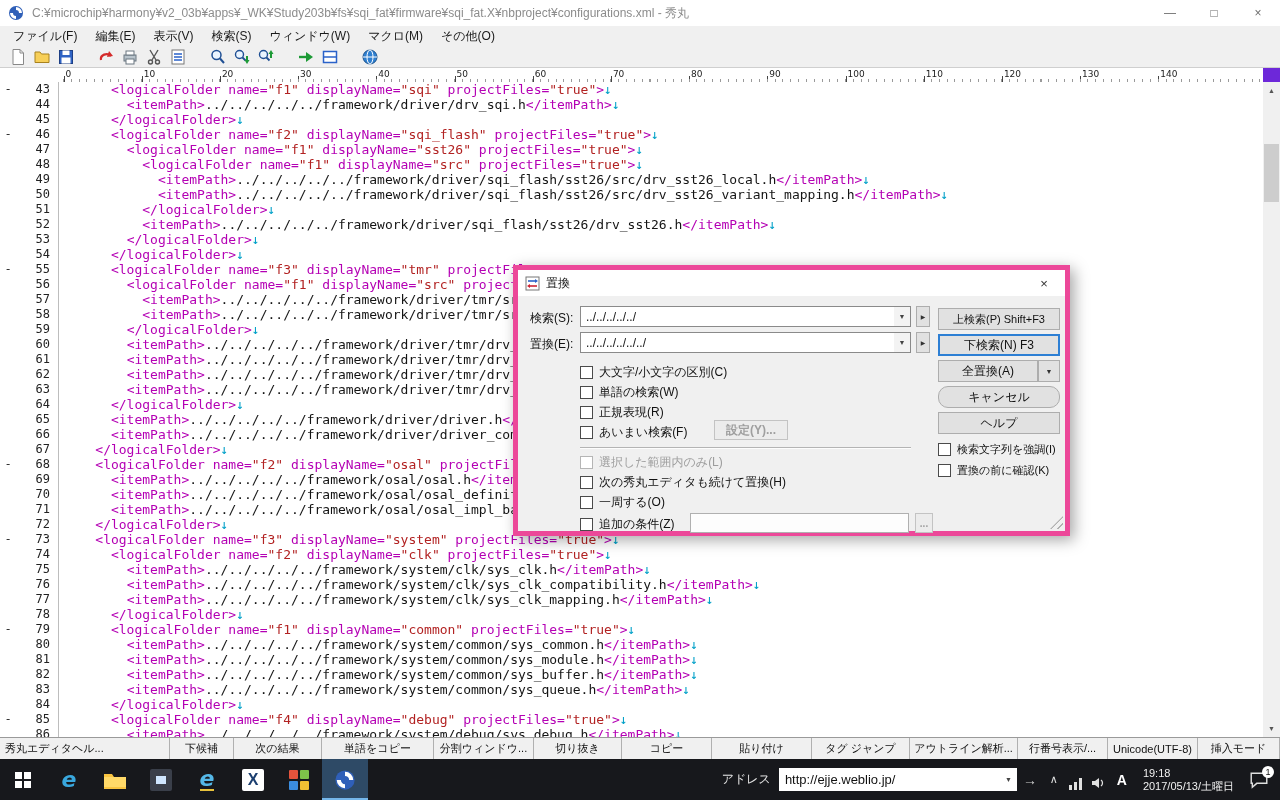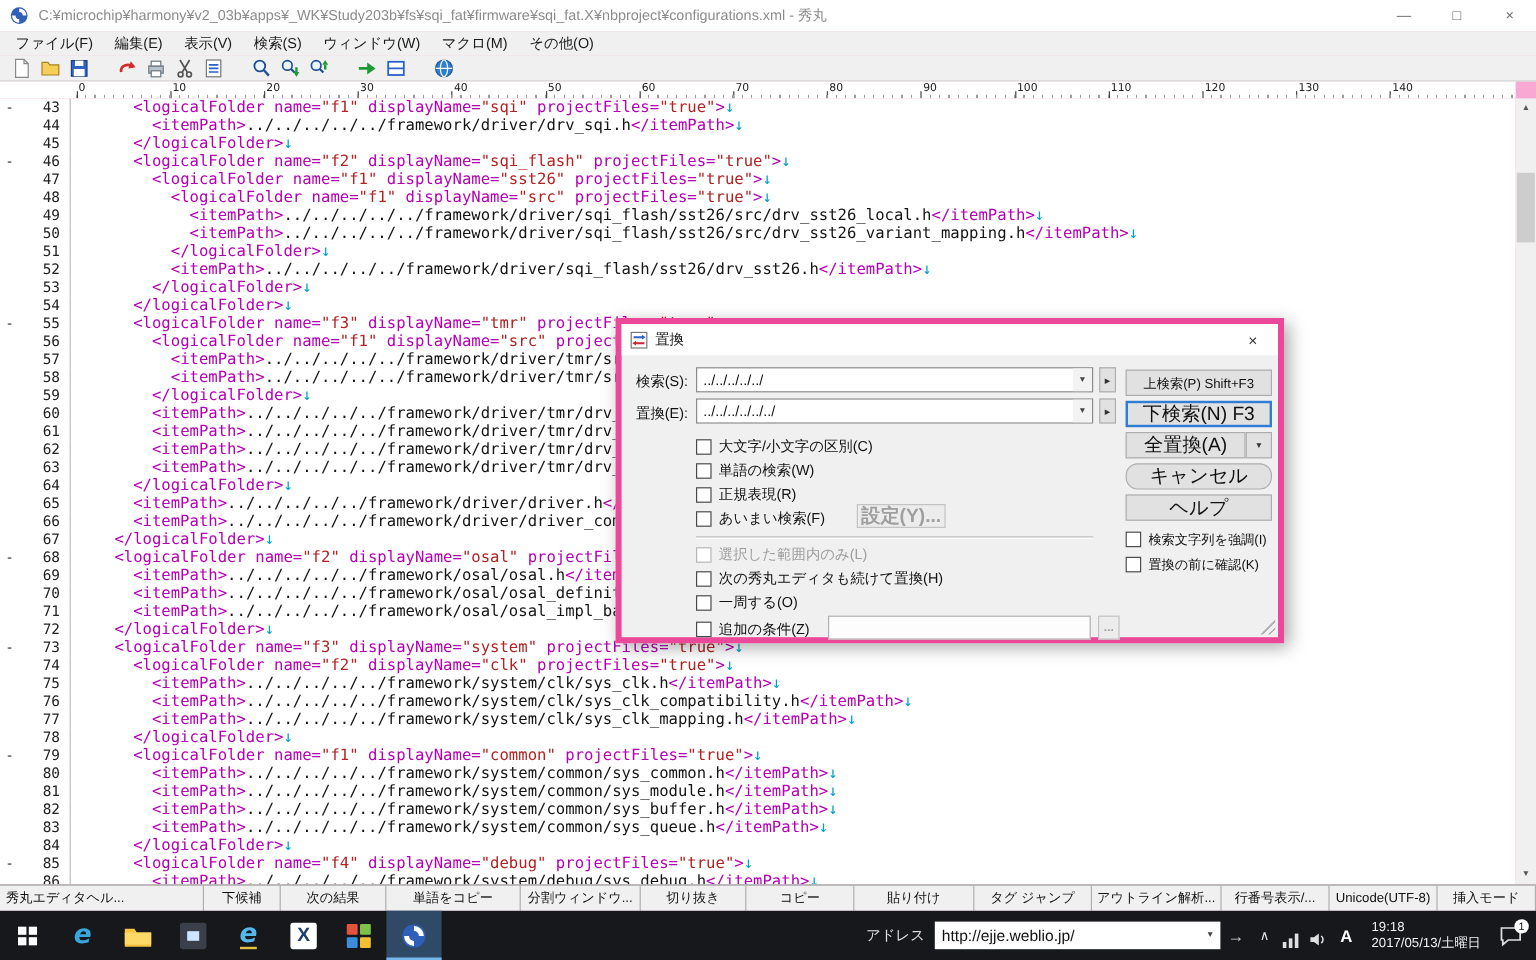--- a/index.html
+++ b/index.html
@@ -1,16 +1,16 @@
 <!DOCTYPE html>
 <html><head>
 <meta charset="utf-8">
 <style>
   html,body{margin:0;padding:0;}
-  .screen{position:relative;width:1280px;height:800px;overflow:hidden;background:#f9a8d4;
+  .screen{position:relative;width:1280px;height:800px;overflow:hidden;background:#6d28d9;
     font-family:"Liberation Sans","DejaVu Sans",sans-serif;-webkit-font-smoothing:antialiased;}
   
   .titlebar{position:absolute;top:0;left:0;right:0;height:26px;background:#fff;display:flex;align-items:center;}
   .app-icon{width:16px;height:16px;margin:0 8px 0 8px;flex:none;}
   .title-text{font-size:12px;color:#8c8c8c;white-space:nowrap;overflow:hidden;flex:1;}
   .win-controls{display:flex;flex:none;height:26px;}
   .win-btn{width:44px;height:26px;display:flex;align-items:center;justify-content:center;font-size:12px;color:#6e6e6e;}
   
   .menubar{position:absolute;top:26px;left:0;right:0;height:20px;background:#f0f0f0;display:flex;align-items:center;padding-left:4px;}
   .menu-item{font-size:12px;color:#1a1a1a;padding:0 9px;line-height:20px;}
@@ -55,21 +55,21 @@
   .combo-val{flex:1;padding:0 5px;font-size:12px;color:#111;white-space:nowrap;overflow:hidden;}
   .combo-arrow{width:16px;text-align:center;font-size:7px;color:#444;background:#f3f3f3;align-self:stretch;display:flex;align-items:center;justify-content:center;}
   .mini-btn{position:absolute;width:14px;height:21px;background:#e1e1e1;border:1px solid #adadad;box-sizing:border-box;
     display:flex;align-items:center;justify-content:center;font-size:6px;color:#333;padding:0;}
   .chk{position:absolute;display:flex;align-items:center;font-size:12px;color:#111;white-space:nowrap;}
   .chk .box{width:13px;height:13px;border:1px solid #4a4a4a;background:#fff;margin-right:6px;flex:none;box-sizing:border-box;}
   .chk.disabled{color:#9d9d9d;} .chk.disabled .box{border-color:#b5b5b5;}
   .chk.small{font-size:11px;}
   .dlg-sep{position:absolute;left:62px;width:331px;border-top:1px solid #b4b4b4;border-bottom:1px solid #fdfdfd;}
   .btn{position:absolute;left:420px;width:122px;height:22px;background:#e1e1e1;border:1px solid #adadad;box-sizing:border-box;
-    display:flex;align-items:center;justify-content:center;font-size:16px;color:#111;white-space:nowrap;padding:0;}
+    display:flex;align-items:center;justify-content:center;font-size:12px;color:#111;white-space:nowrap;padding:0;}
   .btn.small{font-size:11px;}
   .btn.default{border:2px solid #2d7fd4;}
   .btn.disabledbtn{color:#9f9f9f;border-color:#c3c3c3;background:#ececec;font-weight:bold;}
   .split-main{width:100px !important;}
   .btn-arrow{position:absolute;left:520px;width:22px;height:22px;background:#e1e1e1;border:1px solid #adadad;box-sizing:border-box;
     display:flex;align-items:center;justify-content:center;font-size:7px;color:#333;}
   .dlg-input{position:absolute;background:#fdfdfd;border:1px solid #b0b0b0;box-sizing:border-box;}
   .grip{position:absolute;right:2px;bottom:2px;width:13px;height:13px;
     background:repeating-linear-gradient(135deg,#b0b0b0 0 1.5px,transparent 1.5px 4.5px);
     clip-path:polygon(100% 0,100% 100%,0 100%);}

